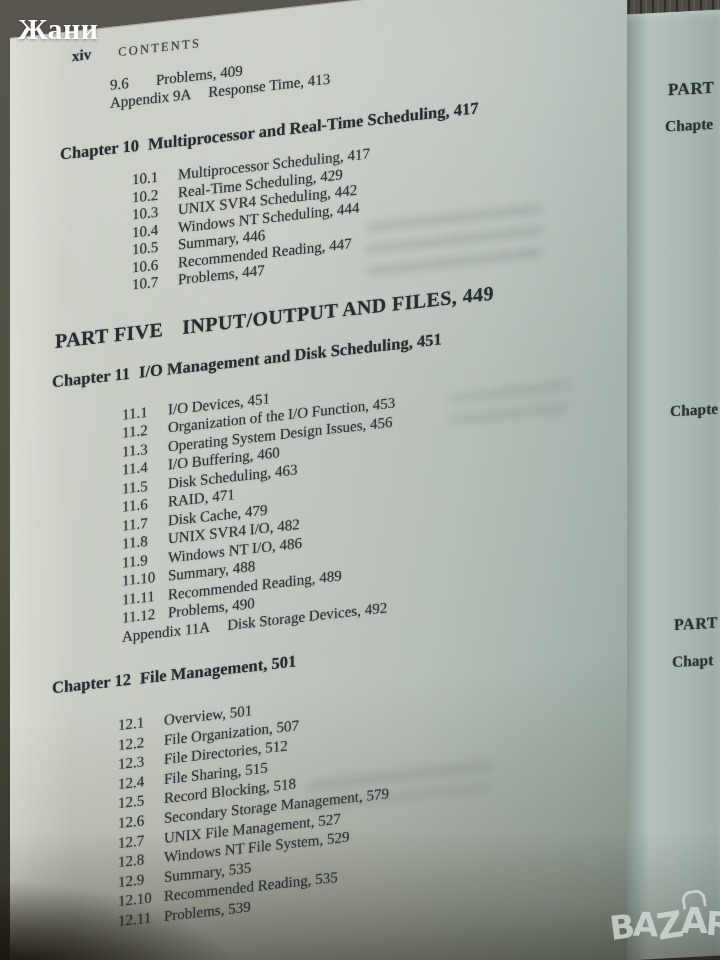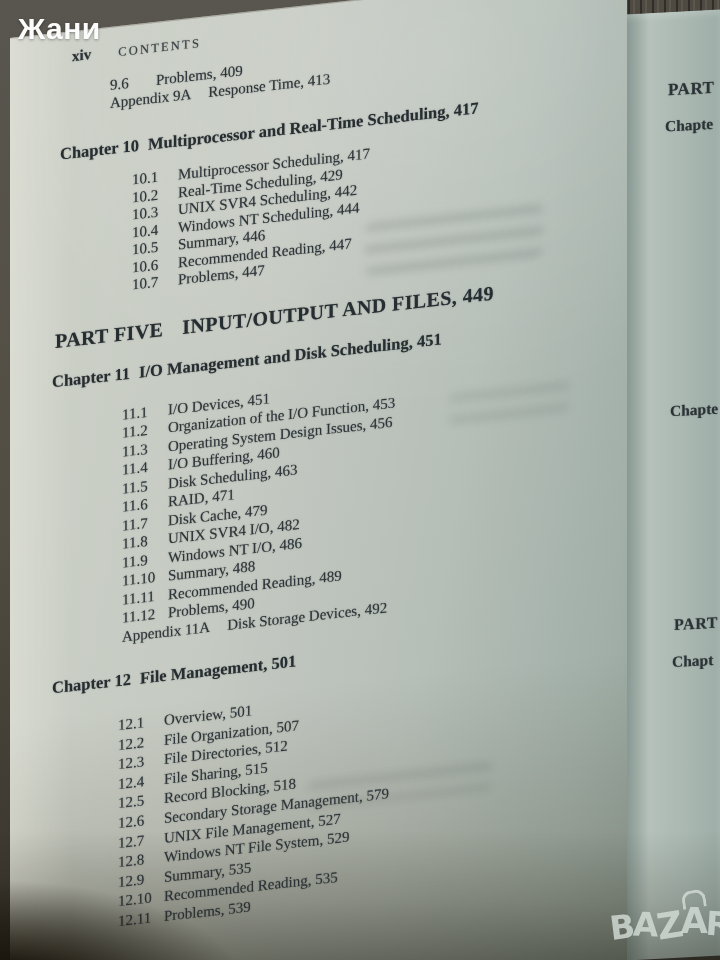--- a/index.html
+++ b/index.html
@@ -90,21 +90,21 @@
     position:absolute; left:0; top:830px; width:720px; height:130px; pointer-events:none;
     background:linear-gradient(to bottom, rgba(30,32,24,0) 0%, rgba(30,32,24,0.18) 55%, rgba(28,30,22,0.42) 100%);
   }
   .shade-corner {
     position:absolute; left:-40px; top:872px; width:310px; height:130px; pointer-events:none;
     background:radial-gradient(ellipse at 12% 98%, rgba(26,21,12,0.92) 22%, rgba(26,21,12,0) 66%);
   }
 
   .username {
     position:absolute; left:18px; top:12px;
-    font-family:Liberation Sans, sans-serif; font-weight:bold; font-size:30px;
+    font-family:Liberation Serif, serif; font-weight:bold; font-size:30px;
     color:#fcfcfc; text-shadow:0 1px 3px rgba(0,0,0,0.35); letter-spacing:0.5px;
   }
 
   .watermark {
     position:absolute; left:610px; top:904px; width:120px; height:56px;
     transform:rotate(-2deg); white-space:nowrap;
     font-family:"DejaVu Sans", sans-serif; font-weight:800; font-size:33px;
     color:rgba(213,222,216,0.8); letter-spacing:-2px;
   }
   .watermark .wl { display:inline-block; position:relative; }

